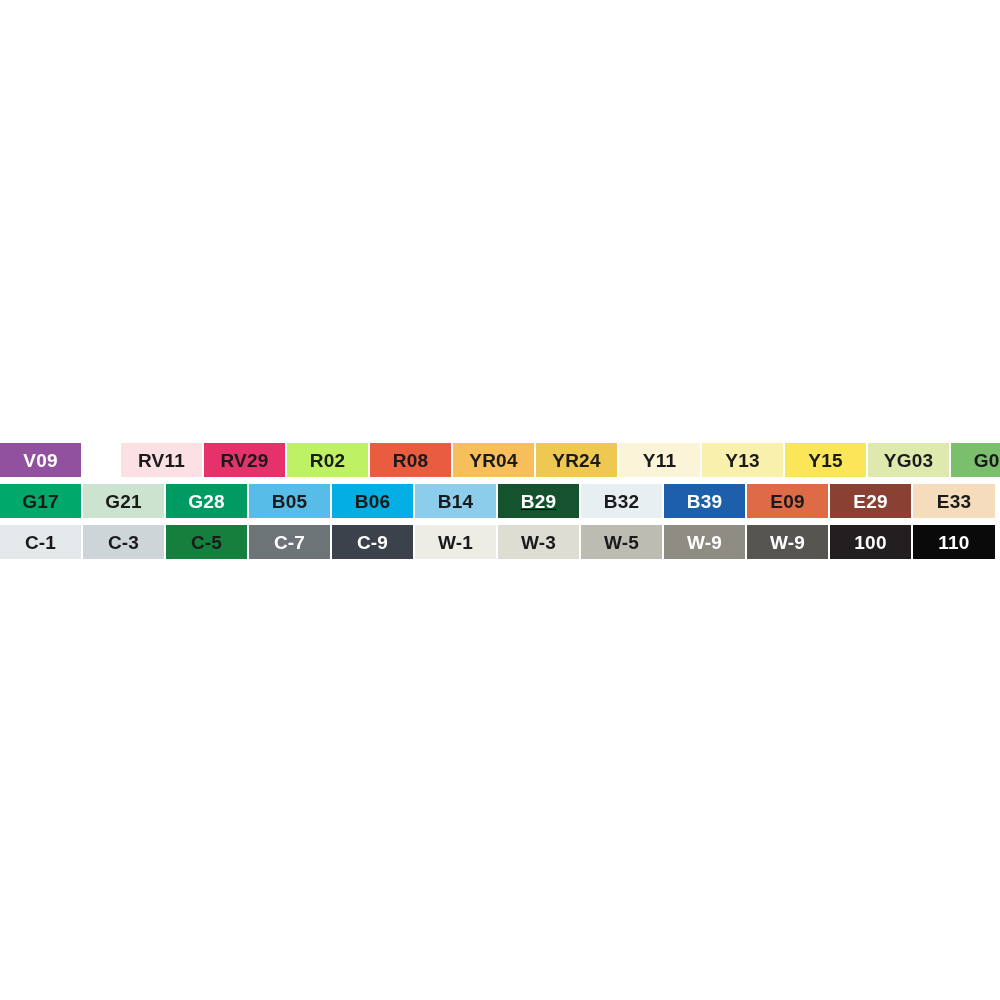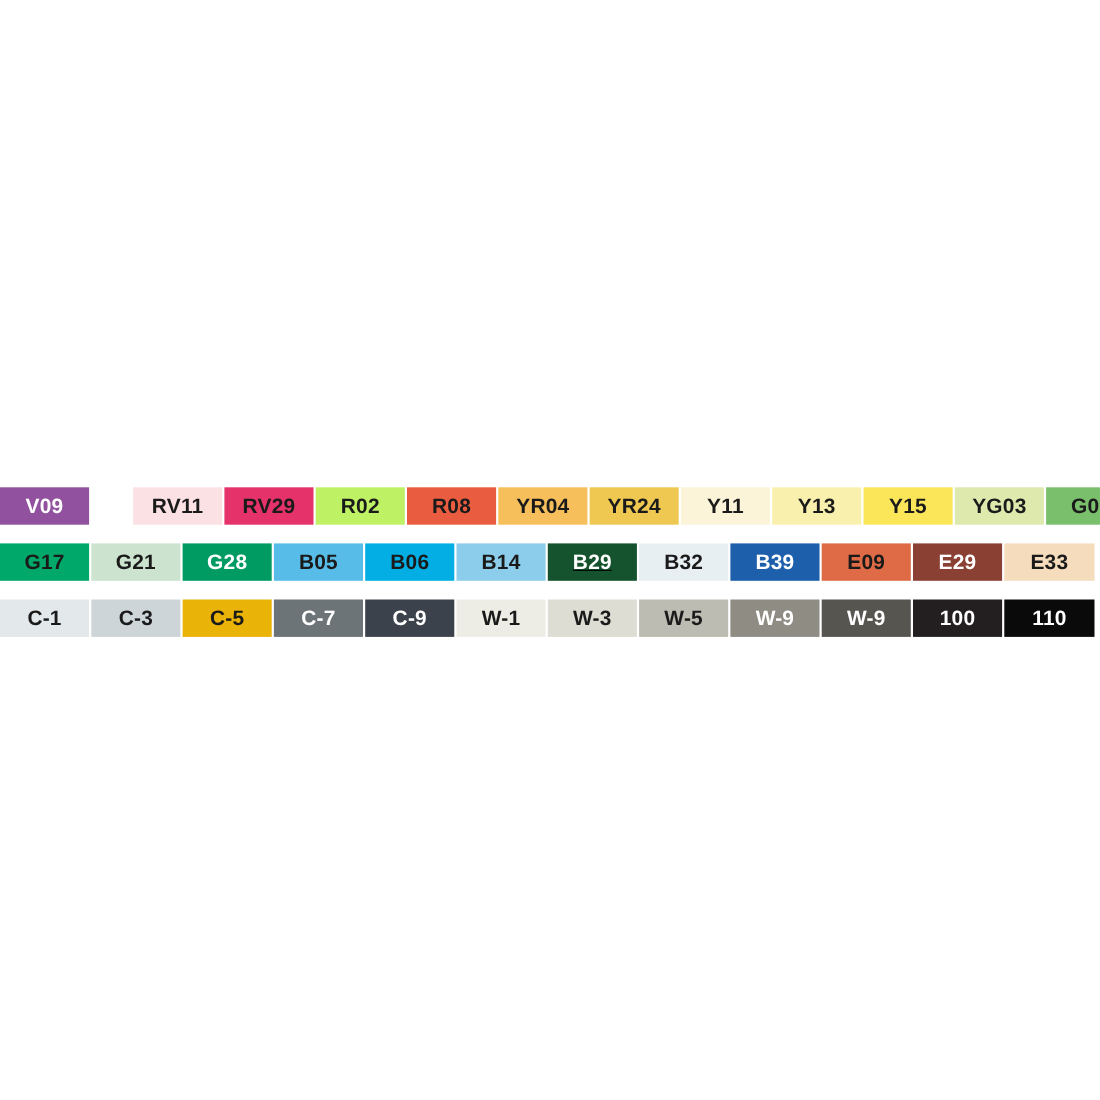--- a/index.html
+++ b/index.html
@@ -19,21 +19,21 @@
   #swatch-chart {
     position: absolute;
     left: 0;
     top: 443px;
     width: 1000px;
   }
 
   .swatch-row {
     display: flex;
     width: 1000px;
-    height: 50px;
+    height: 40px;
     margin-bottom: 1px;
   }
   .swatch-row:last-child {
     margin-bottom: 0;
   }
 
   .swatch-cell {
     flex: 0 0 81px;
     width: 81px;
     height: 34px;
@@ -141,21 +141,21 @@
         <span class="swatch-label" style="color: rgb(26, 26, 26);">E33</span>
       </div>
     </div>
   <div class="swatch-row">
       <div class="swatch-cell" style="background-color: rgb(227, 232, 234);">
         <span class="swatch-label" style="color: rgb(26, 26, 26);">C-1</span>
       </div>
       <div class="swatch-cell" style="background-color: rgb(205, 213, 217);">
         <span class="swatch-label" style="color: rgb(26, 26, 26);">C-3</span>
       </div>
-      <div class="swatch-cell" style="background-color: #eab308;">
+      <div class="swatch-cell" style="background-color: #15803d;">
         <span class="swatch-label" style="color: rgb(26, 26, 26);">C-5</span>
       </div>
       <div class="swatch-cell" style="background-color: rgb(109, 116, 120);">
         <span class="swatch-label" style="color: rgb(255, 255, 255);">C-7</span>
       </div>
       <div class="swatch-cell" style="background-color: rgb(60, 66, 75);">
         <span class="swatch-label" style="color: rgb(255, 255, 255);">C-9</span>
       </div>
       <div class="swatch-cell" style="background-color: rgb(237, 237, 229);">
         <span class="swatch-label" style="color: rgb(26, 26, 26);">W-1</span>

